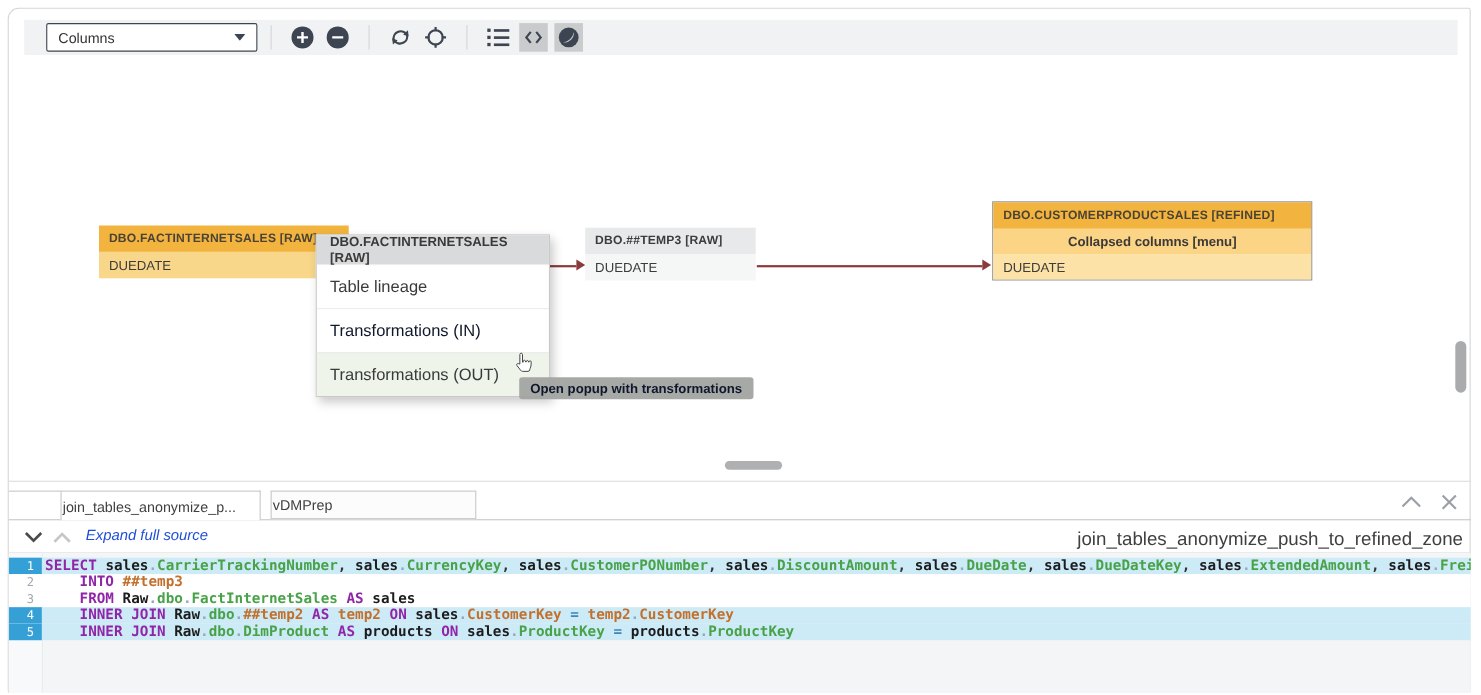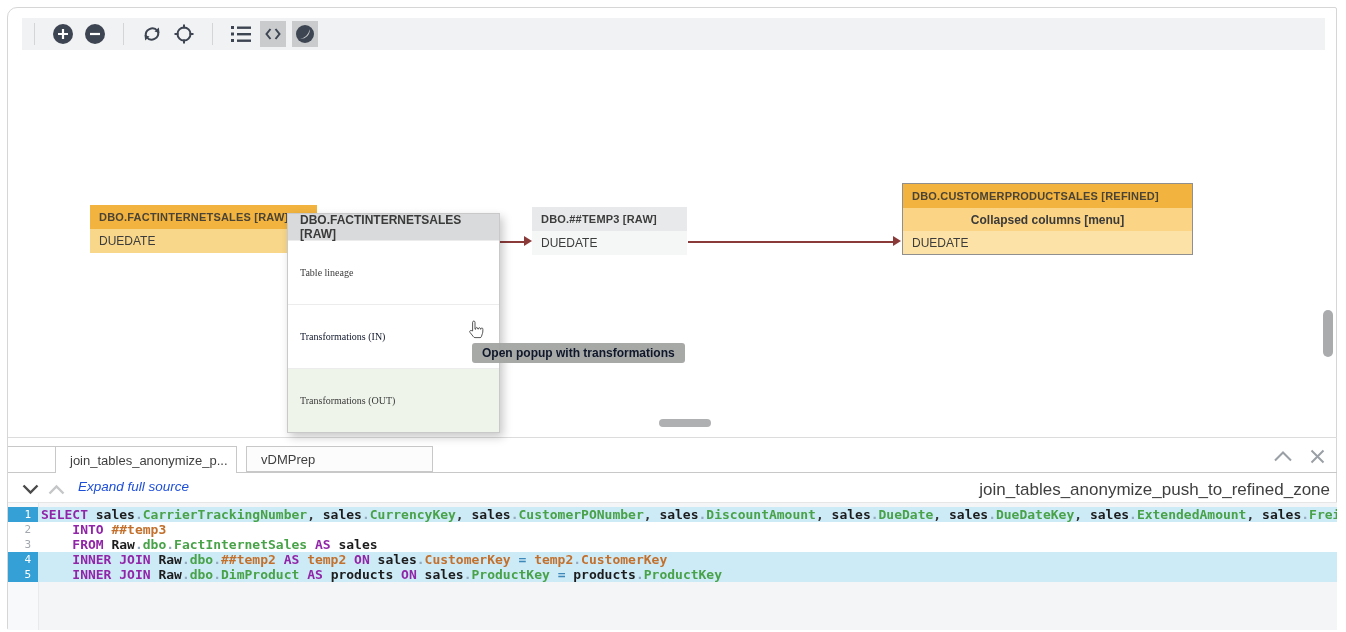--- a/index.html
+++ b/index.html
@@ -42,40 +42,40 @@
   
   .arrow-line{position:absolute;top:241px;height:2px;background:#8b3a3a;}
   .arrow-head{position:absolute;top:236px;width:0;height:0;
     border-left:8px solid #8b3a3a;border-top:5px solid transparent;border-bottom:5px solid transparent;}
 
   
   .ctx-menu{position:absolute;left:287px;top:213px;width:211px;background:#fff;
     border:1px solid #c9c9c9;box-shadow:3px 4px 9px rgba(0,0,0,.22);z-index:20;}
   .ctx-header{height:26px;background:#d9dadb;display:flex;align-items:center;padding:0 12px;
     font-weight:bold;font-size:12px;color:#3a3a3a;}
-  .ctx-item{height:31px;display:flex;align-items:center;padding:16px 12px;font-size:10px;color:#3a3a3a;
-    border-top:1px solid #ececec;cursor:pointer;font-family:Liberation Serif, serif;}
+  .ctx-item{height:31px;display:flex;align-items:center;padding:4px 12px;font-size:15px;color:#3a3a3a;
+    border-top:1px solid #ececec;cursor:pointer;}
   .ctx-item.disabled{color:#0f172a;}
   .ctx-item.hovered{background:#eef4ea;}
 
   
   .tooltip{position:absolute;left:472px;top:343px;height:20px;padding:0 10px;display:flex;align-items:center;
     background:rgba(162,164,162,.95);color:#0f172a;font-weight:bold;font-size:12px;border-radius:3px;z-index:30;white-space:nowrap;}
   .cursor{position:absolute;left:465px;top:320px;z-index:40;}
 
   
   .hscroll-thumb{position:absolute;left:659px;top:419px;width:52px;height:8px;border-radius:4px;background:#aeb0b2;cursor:pointer;}
   .vscroll-thumb{position:absolute;left:1323px;top:310px;width:10px;height:47px;border-radius:5px;background:#a9abad;cursor:pointer;}
 
   
   .panel-divider{position:absolute;left:8px;top:437px;width:1329px;height:1px;background:#dcdcdc;}
   .tabs-leftline{position:absolute;left:8px;top:446px;width:47px;height:1px;background:#c8c8c8;}
   .tabs-baseline{position:absolute;left:8px;top:472px;width:1329px;height:1px;background:#c8c8c8;}
   .tab{position:absolute;top:446px;display:flex;align-items:center;font-size:13px;color:#3f3f3f;
-    box-sizing:border-box;padding-left:14px;cursor:pointer;}
+    box-sizing:border-box;padding-left:1px;cursor:pointer;}
   .tab.active{left:55px;width:182px;height:27px;background:#fff;border:1px solid #c8c8c8;border-bottom:none;z-index:5;}
   .tab.inactive{left:246px;width:187px;height:26px;background:#fcfcfc;border:1px solid #c8c8c8;}
   .panel-icons{position:absolute;top:447px;right:18px;display:flex;gap:12px;align-items:center;z-index:6;}
   .panel-icons .pi{cursor:pointer;display:flex;align-items:center;justify-content:center;width:22px;height:18px;}
 
   .expand-row-label{position:absolute;left:78px;top:479px;font-size:13.5px;color:#1d4ed8;cursor:pointer;font-style:italic;}
   .chev{position:absolute;top:481px;cursor:pointer;}
   .chev.down{left:22px;}
   .chev.up{left:48px;}
   .source-name{position:absolute;right:16px;top:480px;font-size:17px;color:#3f3f3f;}
@@ -93,20 +93,26 @@
   .code-text{white-space:pre;padding-left:3px;}
   .t-kw{color:#9125a8;} .t-id{color:#1c1c1c;} .t-col{color:#48a248;}
   .t-tmp{color:#c2702c;} .t-d{color:#93a9bd;} .t-op{color:#3d88b8;} .t-pl{color:#333;}
 </style>
 </head>
 <body>
 
 <div class="frame"></div>
 
 <div class="toolbar">
+  <div class="dropdown">
+    <span>Columns</span>
+    <svg width="10" height="6">
+        <polygon points="0,0 10,0 5,6" fill="#3e4552"></polygon>
+      </svg>
+  </div>
   <div class="tb-sep"></div>
   <div class="tb-btn">
     <svg width="22" height="22">
       <circle cx="11" cy="11" r="10" fill="#3e4552"></circle>
       <path d="M6 11h10M11 6v10" stroke="#fff" stroke-width="2.2"></path>
     </svg>
   </div>
   <div class="tb-btn">
     <svg width="22" height="22">
       <circle cx="11" cy="11" r="10" fill="#3e4552"></circle>

